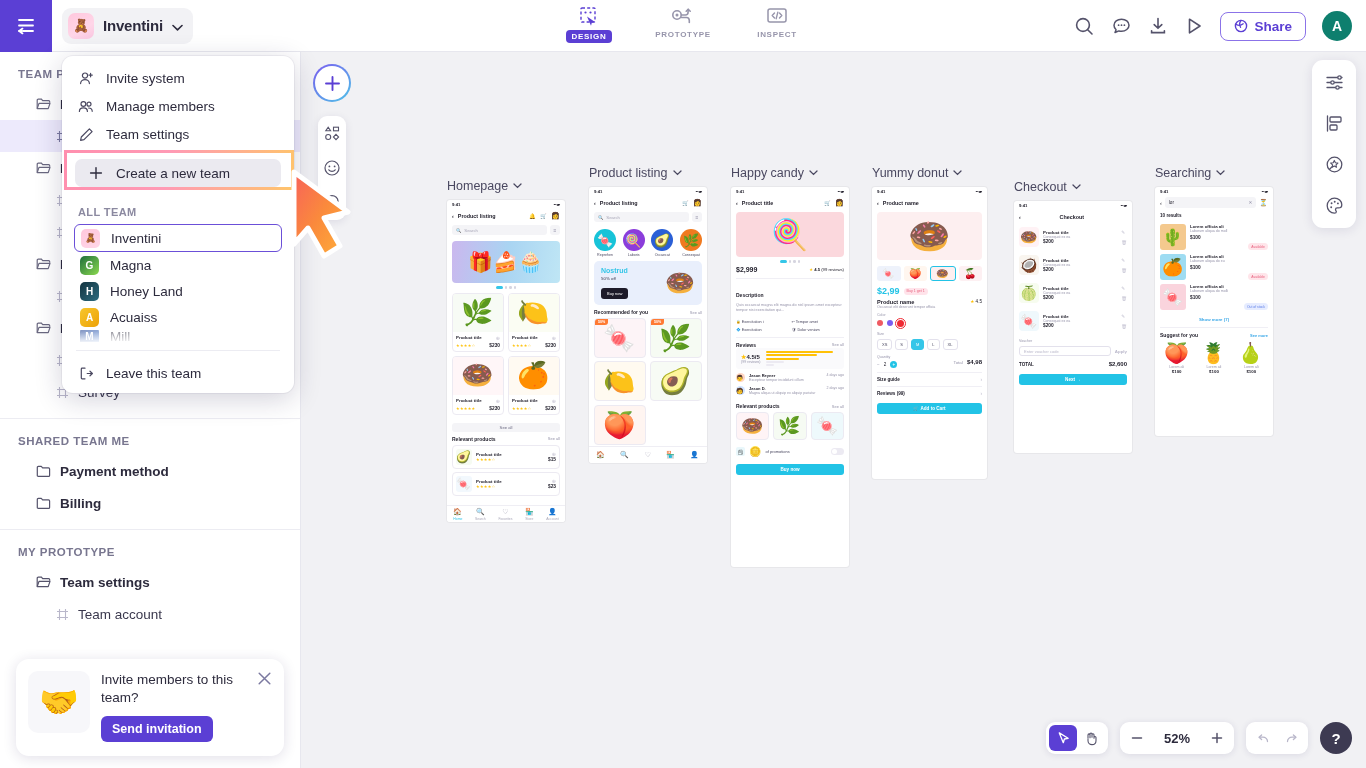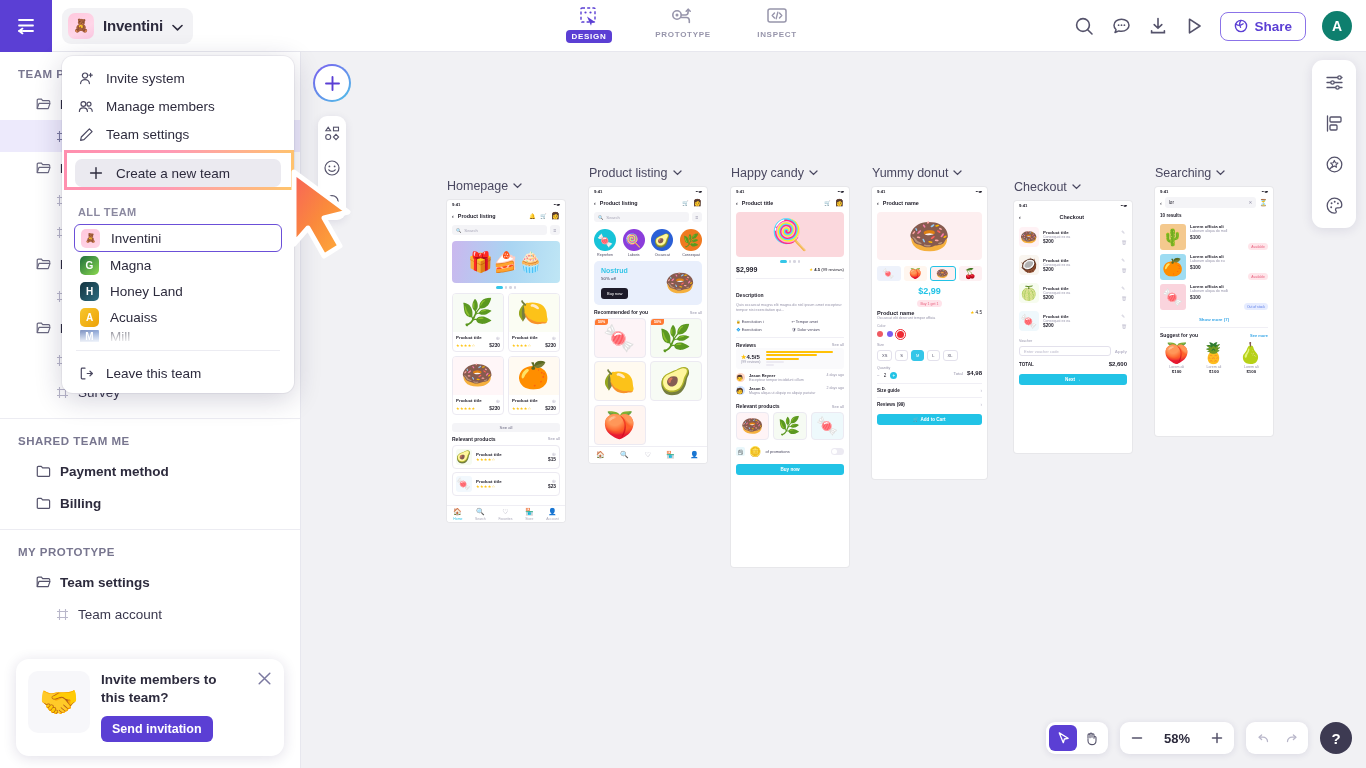--- a/index.html
+++ b/index.html
@@ -95,21 +95,21 @@
   .invite-card {
     position: absolute; left: 16px; bottom: 12px; width: 268px;
     background: #fff; border-radius: 13px; padding: 12px 12px 14px 12px;
     box-shadow: 0 2px 14px rgba(40,30,90,.14); display: flex; gap: 11px;
   }
   .invite-img {
     width: 62px; height: 62px; border-radius: 10px; background: #f7f7fa;
     display: flex; align-items: center; justify-content: center; font-size: 32px;
     flex: 0 0 auto;
   }
-  .invite-title { font-size: 13.5px; font-weight: 700; color: #2d2b3d; line-height: 1.35; width: 140px;}
+  .invite-title { font-size: 13.5px; font-weight: 400; color: #2d2b3d; line-height: 1.35; width: 140px;}
   .invite-send {
     margin-top: 9px; background: #5b3fd4; color: #fff; border: none;
     font-size: 12.5px; font-weight: 700; padding: 6px 11px; border-radius: 6px;
     cursor: pointer; font-family: inherit;
   }
   .invite-close { position: absolute; right: 12px; top: 12px; cursor: pointer; }
 
   
   .dropdown {
     position: absolute; left: 62px; top: 56px; width: 232px;
@@ -965,21 +965,21 @@
           <span>‹</span>
           <span>Product name</span>
         </div>
         <div class="hero" style="height:48px;background:#fdeff0;display:flex;align-items:center;justify-content:center;font-size:34px;">🍩</div>
         <div style="display:flex;gap:3px;padding:3px 5px;">
           <div style="flex:1;height:15px;border-radius:3px;background:#eef2fb;display:flex;align-items:center;justify-content:center;font-size:10px">🍬</div>
           <div style="flex:1;height:15px;border-radius:3px;background:#fff6ef;display:flex;align-items:center;justify-content:center;font-size:10px">🍑</div>
           <div style="flex:1;height:15px;border-radius:3px;background:#fdeff0;border:1px solid #22c3e6;display:flex;align-items:center;justify-content:center;font-size:10px">🍩</div>
           <div style="flex:1;height:15px;border-radius:3px;background:#fdf0f2;display:flex;align-items:center;justify-content:center;font-size:10px">🍒</div>
         </div>
-        <div style="display:flex;align-items:center;gap:4px;padding:2px 5px;flex-direction:column;">
+        <div style="display:flex;align-items:center;gap:4px;padding:2px 5px;">
           <span style="font-size:9px;font-weight:700;color:#22c3e6">$2,99</span>
           <span style="font-size:3.6px;background:#ffe3ea;color:#e8627f;padding:1.5px 3px;border-radius:6px">Buy 1 get 1</span>
         </div>
         <div style="display:flex;align-items:flex-start;padding:1px 5px;">
           <div style="flex:1">
             <div style="font-size:5.6px;font-weight:700;color:#24222e">Product name</div>
             <div class="tiny">Occaecat elit deserunt tempor officia</div>
           </div>
           <div style="font-size:4.6px;color:#24222e"><span style="color:#ffc107">★</span> <span>4.5</span></div>
         </div>
@@ -1196,21 +1196,21 @@
               <path d="M4 7.2V3.9a1 1 0 012 0v2.8m0-.3V3a1 1 0 012 0v3.3m0-.2V3.7a1 1 0 012 0v3.6m0-.8a1 1 0 012 0v3.2c0 2.3-1.8 3.9-4 3.9S4 12 4 9.8V8.3" fill="none" stroke="#55536b" stroke-width="1.1" stroke-linejoin="round" stroke-linecap="round"></path>
             </svg>
         </div>
       </div>
       <div class="ctrl-group">
         <div class="ctrl-btn">
           <svg width="14" height="14" viewBox="0 0 14 14">
               <path d="M2.5 7h9" stroke="#55536b" stroke-width="1.5" stroke-linecap="round"></path>
             </svg>
         </div>
-        <span class="zoom-val">58%</span>
+        <span class="zoom-val">52%</span>
         <div class="ctrl-btn">
           <svg width="14" height="14" viewBox="0 0 14 14">
               <path d="M2.5 7h9M7 2.5v9" stroke="#55536b" stroke-width="1.5" stroke-linecap="round"></path>
             </svg>
         </div>
       </div>
       <div class="ctrl-group">
         <div class="ctrl-btn">
           <svg width="15" height="15" viewBox="0 0 15 15">
               <path d="M11.5 10.5c0-2.6-2-4.3-4.6-4.3H3.4" fill="none" stroke="#b9b7ca" stroke-width="1.3" stroke-linecap="round"></path>

